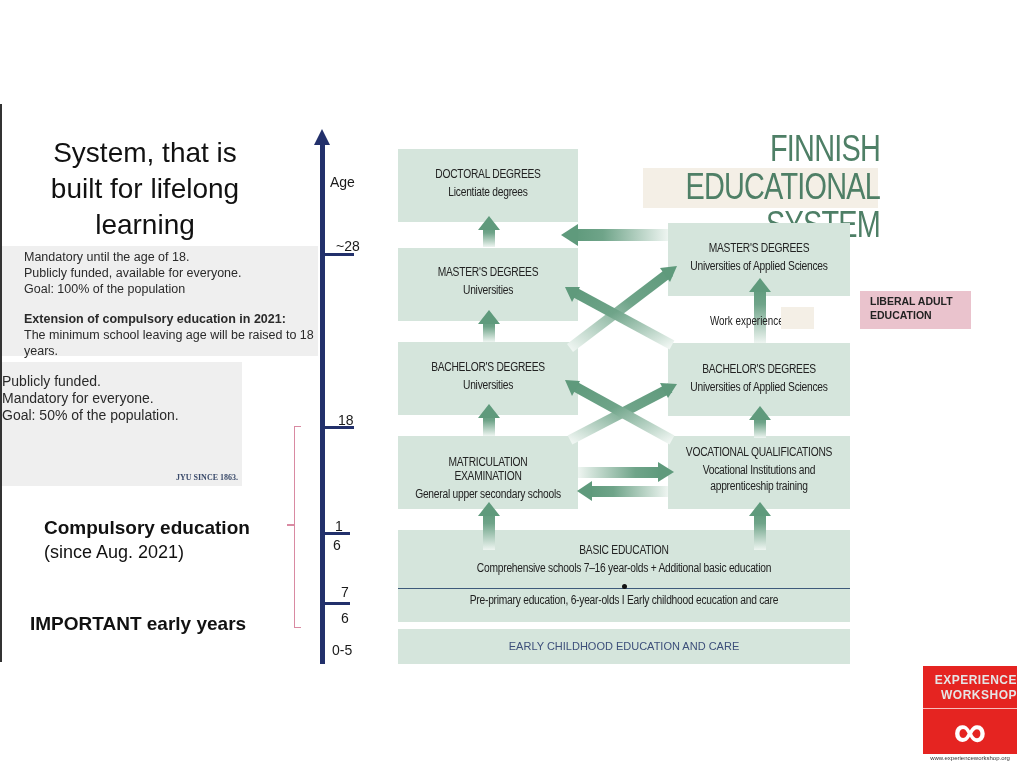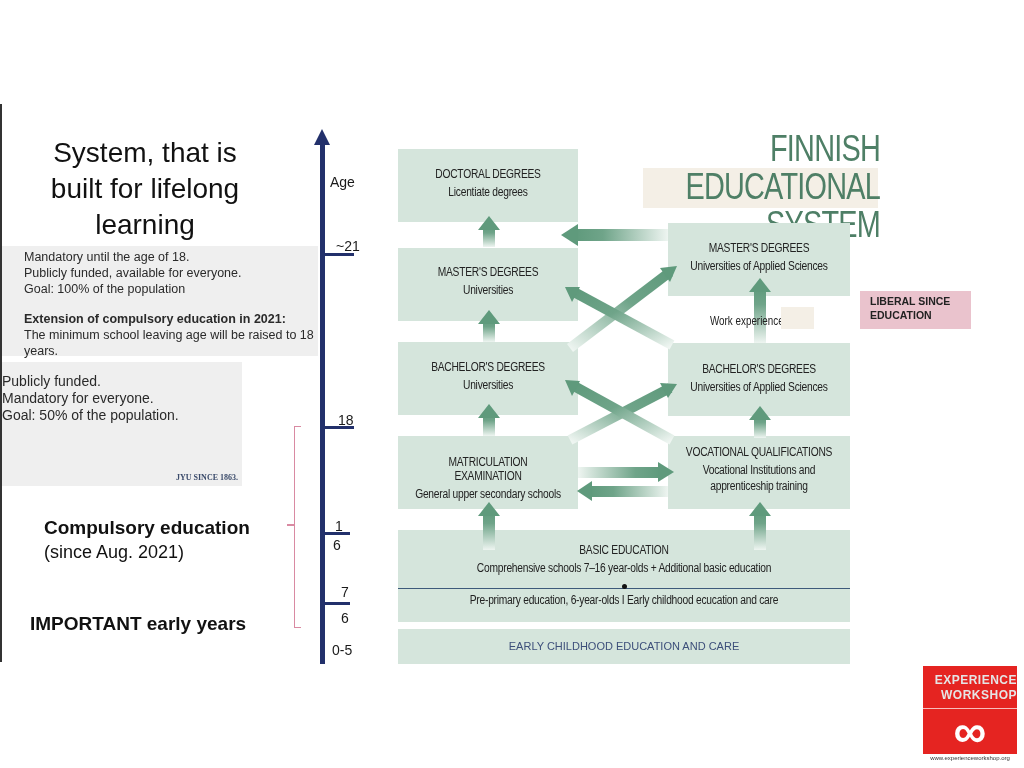--- a/index.html
+++ b/index.html
@@ -71,21 +71,21 @@
 <div class="abs early">IMPORTANT early years</div>
 
 <div class="abs bracket" style="left:294px; top:426px; height:200px;"></div>
 <div class="abs" style="left:287px; top:524px; width:7px; height:1.5px; background:#d98aa2;"></div>
 
 <div class="abs axis-head"></div>
 <div class="abs axis-line"></div>
 <div class="abs axlbl" style="left:330px; top:174px;">Age</div>
 
 <div class="abs tick" style="top:253px; width:32px;"></div>
-<div class="abs axlbl" style="left:336px; top:238px;">~21</div>
+<div class="abs axlbl" style="left:336px; top:238px;">~28</div>
 
 <div class="abs tick" style="top:426px; width:32px;"></div>
 <div class="abs axlbl" style="left:338px; top:412px;">18</div>
 
 <div class="abs tick" style="top:532px; width:28px;"></div>
 <div class="abs axlbl" style="left:335px; top:518px;">1</div>
 <div class="abs axlbl" style="left:333px; top:537px;">6</div>
 
 <div class="abs tick" style="top:602px; width:28px;"></div>
 <div class="abs axlbl" style="left:341px; top:584px;">7</div>
@@ -231,21 +231,21 @@
     <polygon points="677,384 660,383 668,398" fill="#5f9a7c"></polygon>
     <line x1="672" y1="440" x2="574" y2="386" stroke="url(#gDiagUL)" stroke-width="10"></line>
     <polygon points="565,380 572,396 580,381" fill="#5f9a7c"></polygon>
   </g>
 </svg>
 
 <div class="abs work">Work experience</div>
 <div class="abs work-mask"></div>
 
 <div class="abs liberal">
-  <div>LIBERAL SINCE</div>
+  <div>LIBERAL ADULT</div>
   <div>EDUCATION</div>
 </div>
 
 <div class="abs logo">
   <div class="logo-text">
     <div>EXPERIENCE</div>
     <div>WORKSHOP</div>
   </div>
   <div class="logo-sep"></div>
   <div style="color:#fff; text-align:center; font-size:46px; line-height:44px; font-weight:bold;">∞</div>

